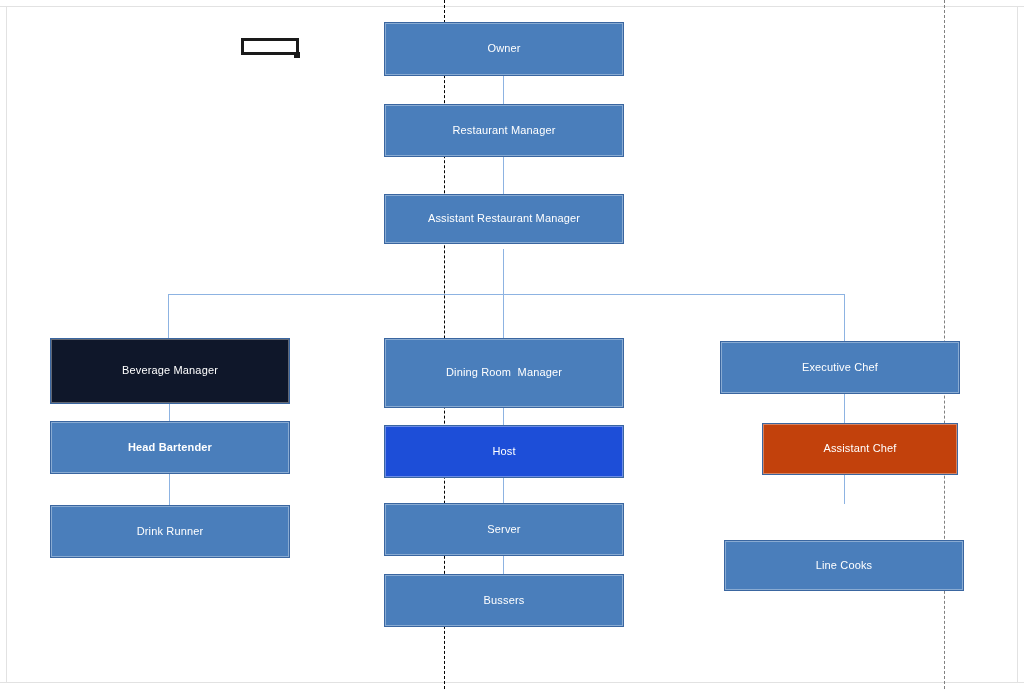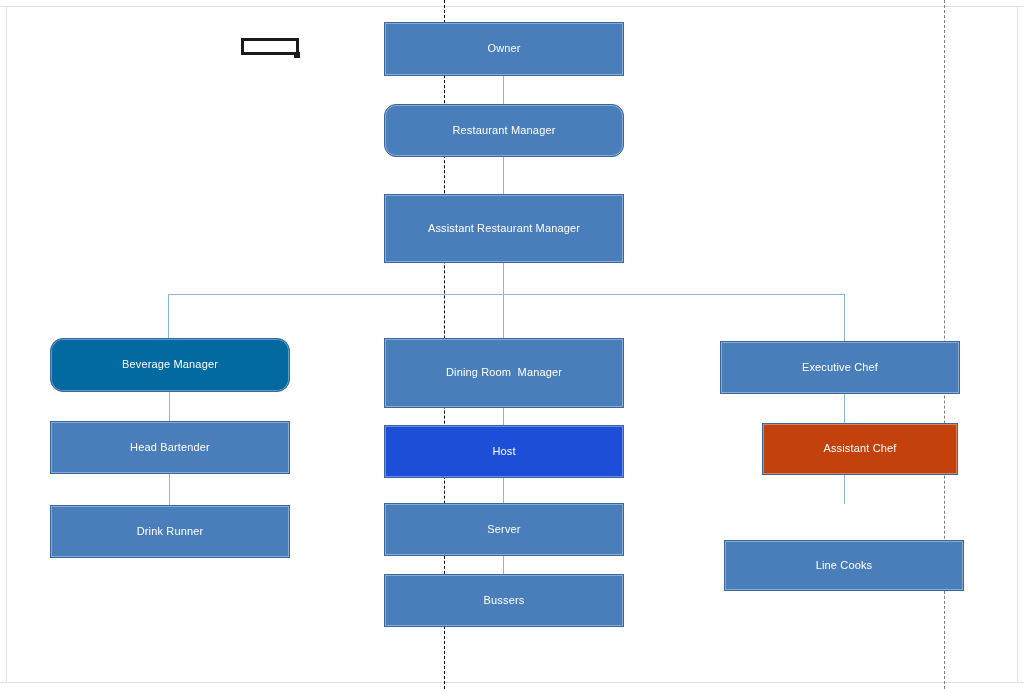--- a/index.html
+++ b/index.html
@@ -103,24 +103,24 @@
       <div class="conn v" style="left: 169px; top: 474px; height: 31px; background: rgb(141, 179, 226);"></div>
       <div class="conn v" style="left: 503px; top: 392px; height: 33px; background: rgb(141, 179, 226);"></div>
       <div class="conn v" style="left: 503px; top: 478px; height: 25px; background: rgb(141, 179, 226);"></div>
       <div class="conn v" style="left: 503px; top: 556px; height: 18px; background: rgb(141, 179, 226);"></div>
       <div class="conn v" style="left: 844px; top: 394px; height: 29px; background: rgb(141, 179, 226);"></div>
       <div class="conn v" style="left: 844px; top: 475px; height: 29px; background: rgb(141, 179, 226);"></div>
     </div>
 
   <div id="nodes-layer">
       <div class="node" style="left: 384px; top: 22px; width: 240px; height: 54px; background: rgb(74, 126, 187); border-color: rgb(58, 102, 160); color: rgb(255, 255, 255);"><span>Owner</span></div>
-      <div class="node" style="left: 384px; top: 104px; width: 240px; height: 53px; background: rgb(74, 126, 187); border-color: rgb(58, 102, 160); color: rgb(255, 255, 255); border-radius: 12px;"><span>Restaurant Manager</span></div>
-      <div class="node" style="left: 384px; top: 194px; width: 240px; height: 69px; background: rgb(74, 126, 187); border-color: rgb(58, 102, 160); color: rgb(255, 255, 255);"><span>Assistant Restaurant Manager</span></div>
-      <div class="node" style="left: 50px; top: 338px; width: 240px; height: 54px; background: #0369a1; border-color: rgb(58, 102, 160); color: rgb(255, 255, 255); border-radius: 13px;"><span>Beverage Manager</span></div>
-      <div class="node" style="left: 50px; top: 421px; width: 240px; height: 53px; background: rgb(74, 126, 187); border-color: rgb(58, 102, 160); color: rgb(255, 255, 255);"><span>Head Bartender</span></div>
+      <div class="node" style="left: 384px; top: 104px; width: 240px; height: 53px; background: rgb(74, 126, 187); border-color: rgb(58, 102, 160); color: rgb(255, 255, 255);"><span>Restaurant Manager</span></div>
+      <div class="node" style="left: 384px; top: 194px; width: 240px; height: 50px; background: rgb(74, 126, 187); border-color: rgb(58, 102, 160); color: rgb(255, 255, 255);"><span>Assistant Restaurant Manager</span></div>
+      <div class="node" style="left: 50px; top: 338px; width: 240px; height: 66px; background: #0f172a; border-color: rgb(58, 102, 160); color: rgb(255, 255, 255);"><span>Beverage Manager</span></div>
+      <div class="node" style="left: 50px; top: 421px; width: 240px; height: 53px; background: rgb(74, 126, 187); border-color: rgb(58, 102, 160); color: rgb(255, 255, 255); font-weight: bold;"><span>Head Bartender</span></div>
       <div class="node" style="left: 50px; top: 505px; width: 240px; height: 53px; background: rgb(74, 126, 187); border-color: rgb(58, 102, 160); color: rgb(255, 255, 255);"><span>Drink Runner</span></div>
       <div class="node" style="left: 384px; top: 338px; width: 240px; height: 70px; background: rgb(74, 126, 187); border-color: rgb(58, 102, 160); color: rgb(255, 255, 255);"><span>Dining Room  Manager</span></div>
       <div class="node" style="left: 384px; top: 425px; width: 240px; height: 53px; background: #1d4ed8; border-color: rgb(58, 102, 160); color: rgb(255, 255, 255);"><span>Host</span></div>
       <div class="node" style="left: 384px; top: 503px; width: 240px; height: 53px; background: rgb(74, 126, 187); border-color: rgb(58, 102, 160); color: rgb(255, 255, 255); justify-content: center;"><span>Server</span></div>
       <div class="node" style="left: 384px; top: 574px; width: 240px; height: 53px; background: rgb(74, 126, 187); border-color: rgb(58, 102, 160); color: rgb(255, 255, 255);"><span>Bussers</span></div>
       <div class="node" style="left: 720px; top: 341px; width: 240px; height: 53px; background: rgb(74, 126, 187); border-color: rgb(58, 102, 160); color: rgb(255, 255, 255);"><span>Executive Chef</span></div>
       <div class="node" style="left: 724px; top: 423px; width: 196px; height: 52px; background: #c2410c; border-color: rgb(58, 102, 160); color: rgb(255, 255, 255); margin-left: 38px;"><span>Assistant Chef</span></div>
       <div class="node" style="left: 724px; top: 504px; width: 240px; height: 51px; background: rgb(74, 126, 187); border-color: rgb(58, 102, 160); color: rgb(255, 255, 255); margin-top: 36px;"><span>Line Cooks</span></div>
     </div>
 

